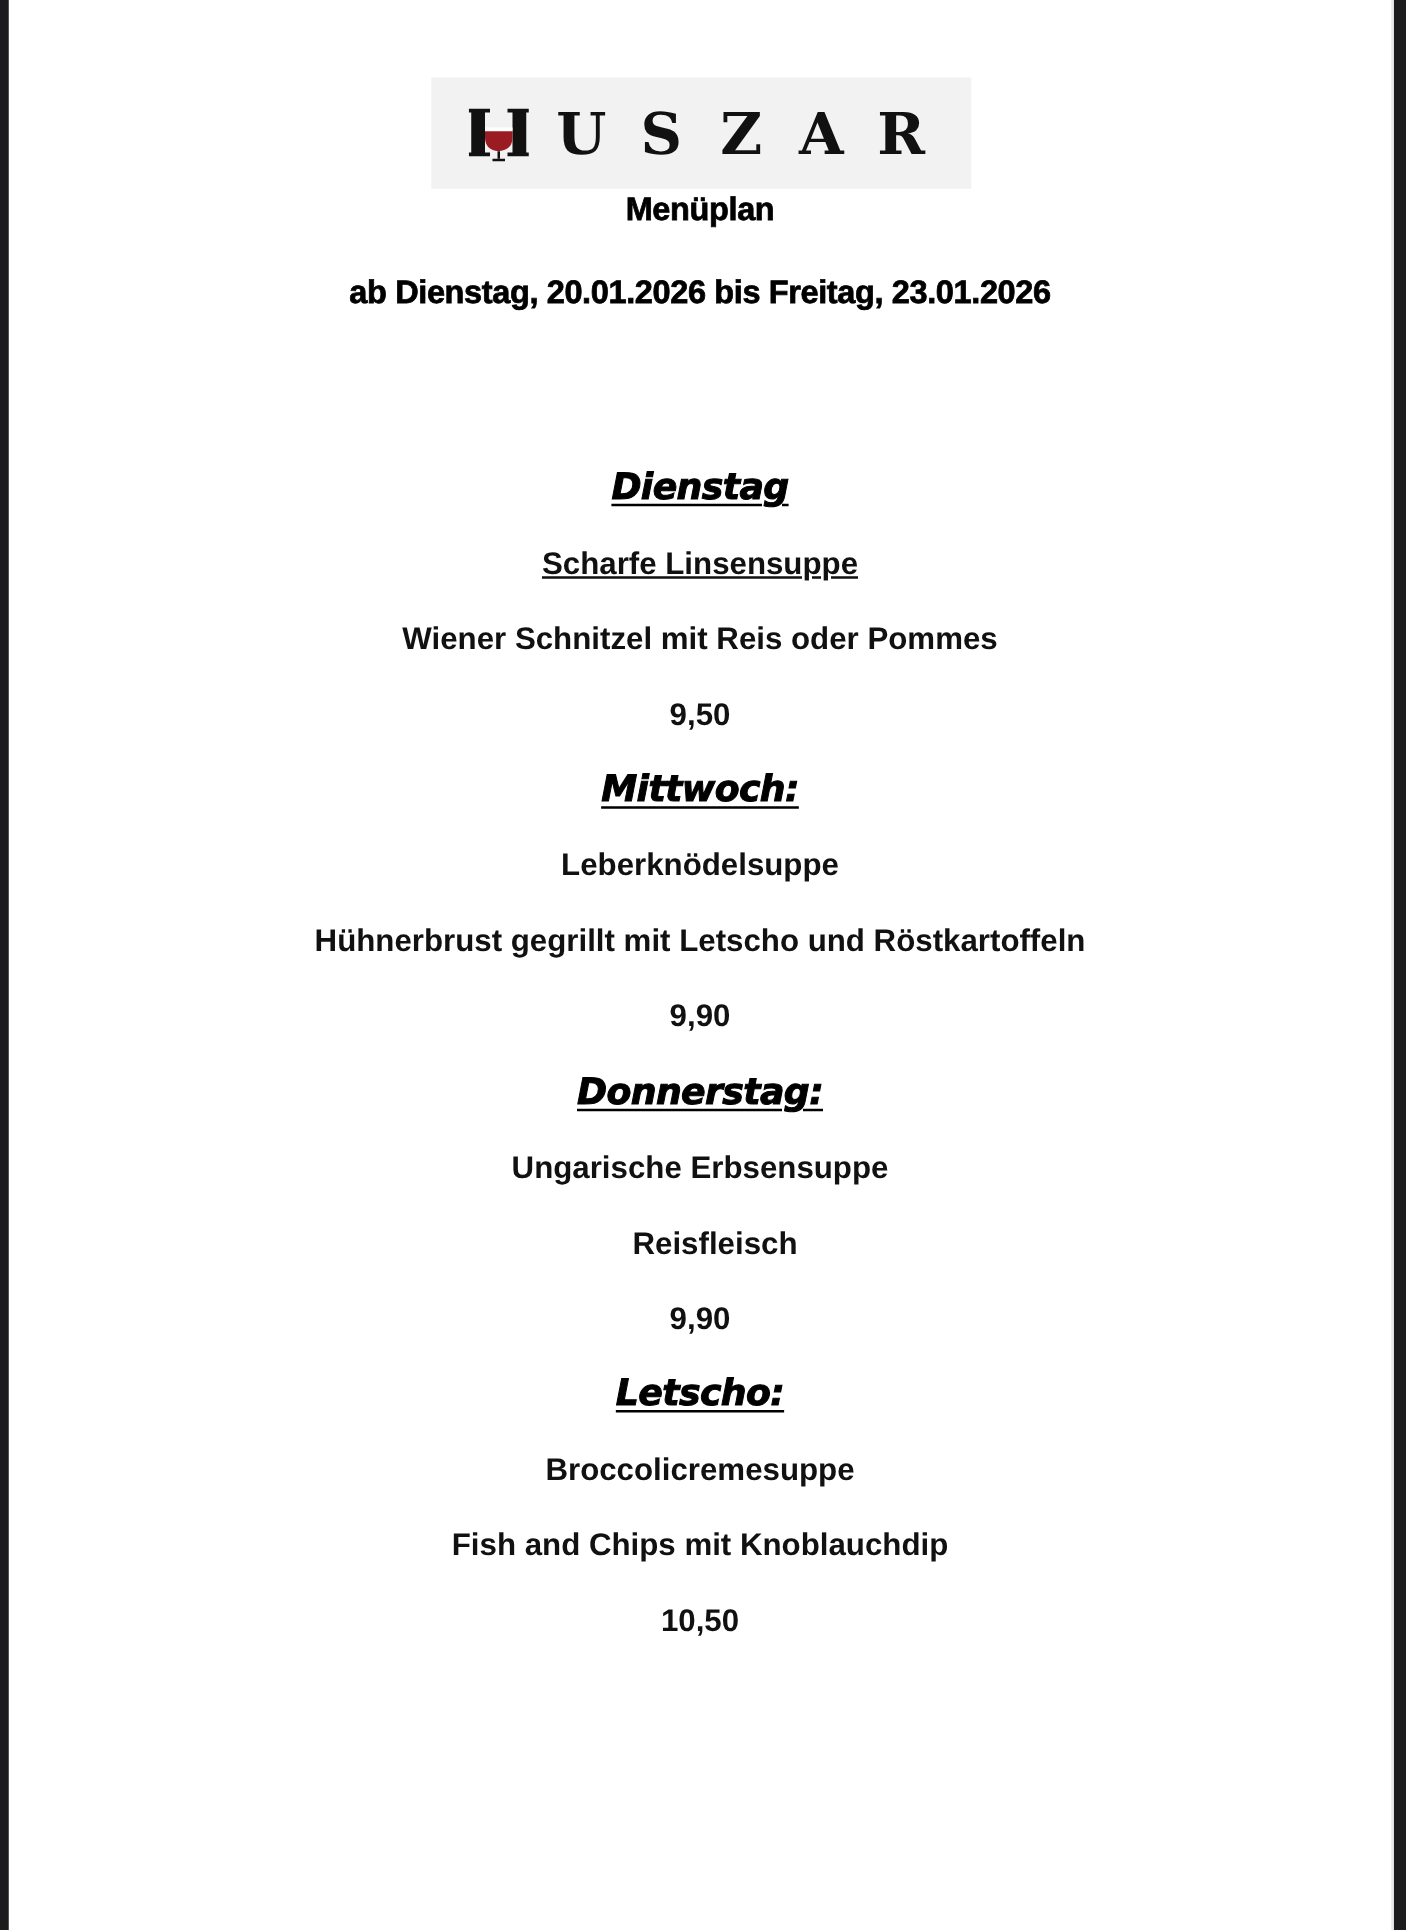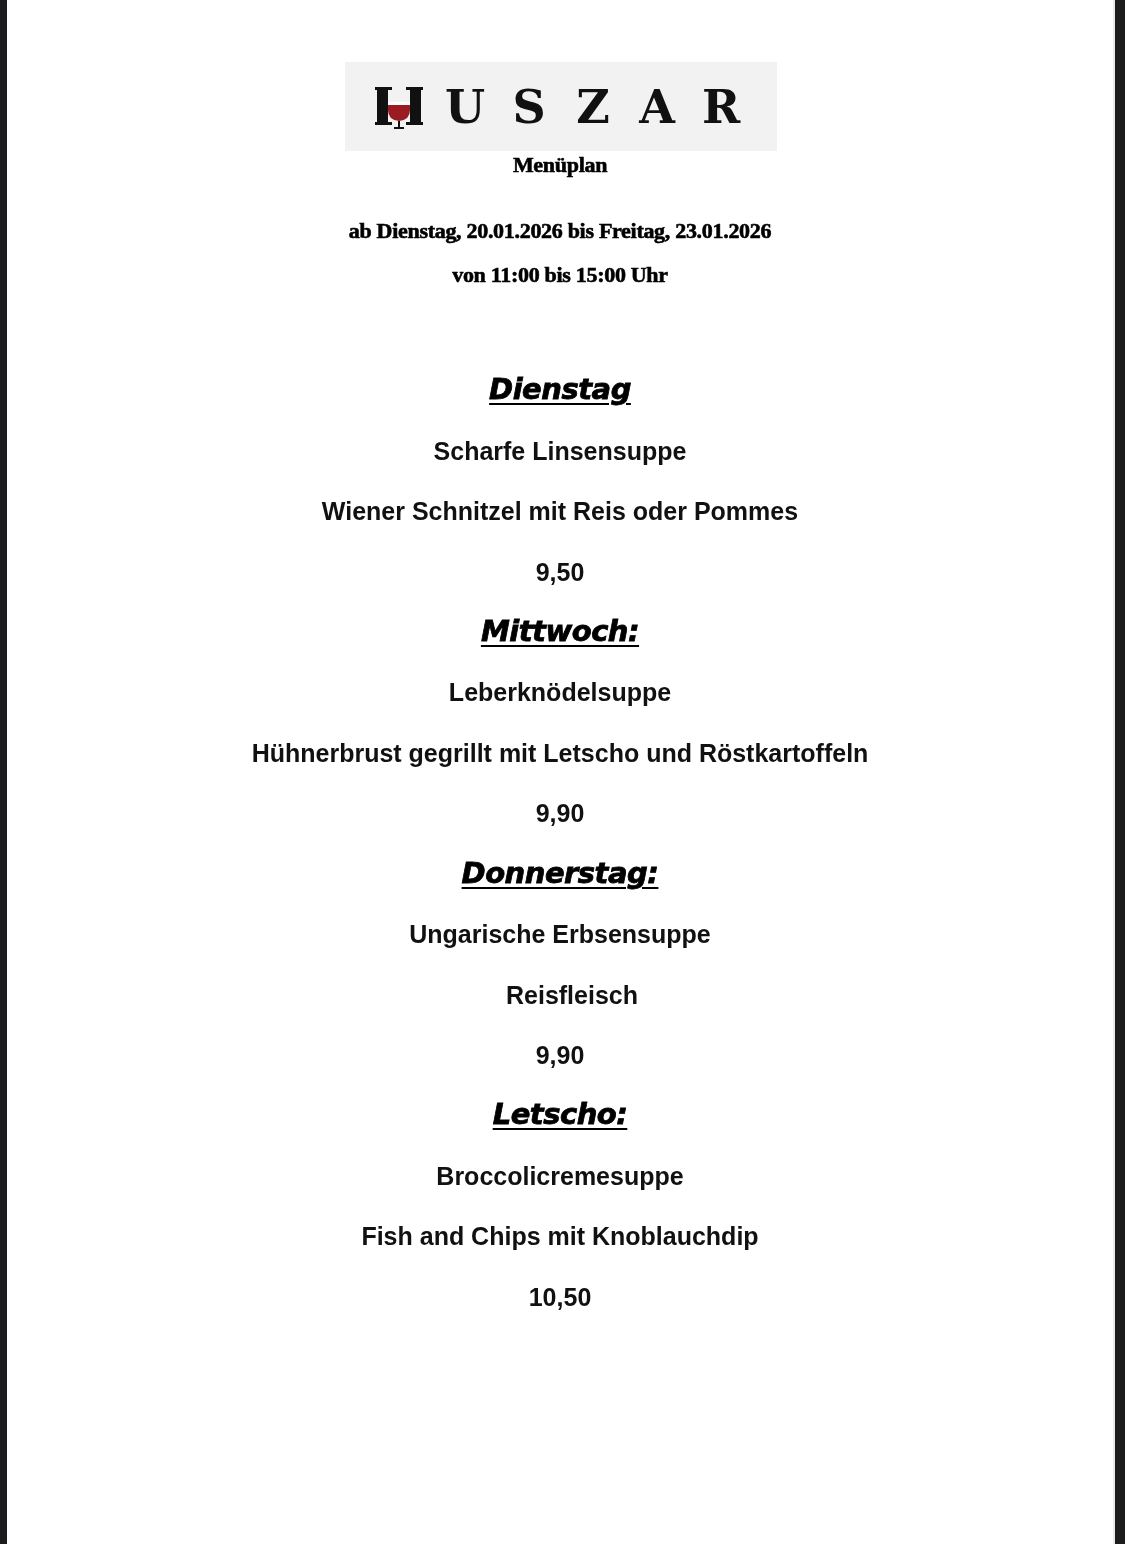--- a/index.html
+++ b/index.html
@@ -62,23 +62,23 @@
     .logo-h svg { position: absolute; left: 6px; top: 0; }
     .center-line {
       position: absolute;
       left: 0;
       width: 100%;
       text-align: center;
       color: #000;
       white-space: nowrap;
     }
     .hdr {
-      font-family: Liberation Serif, serif;
+      font-family: Liberation Sans, sans-serif;
       font-weight: bold;
-      font-size: 22px;
+      font-size: 26px;
       letter-spacing: -0.3px;
       -webkit-text-stroke: 0.6px #000;
     }
     .day {
       font-family: "DejaVu Sans", sans-serif;
       font-weight: bold;
       font-style: italic;
       font-size: 29px;
       text-decoration: underline;
       text-decoration-thickness: 2px;
@@ -120,24 +120,23 @@
         <span class="logo-letter">U</span>
         <span class="logo-letter">S</span>
         <span class="logo-letter">Z</span>
         <span class="logo-letter">A</span>
         <span class="logo-letter">R</span>
       </div>
     </div>
 
     <div class="center-line hdr" style="top:152px;">Menüplan</div>
     <div class="center-line hdr" style="top:218px;">ab Dienstag, 20.01.2026 bis Freitag, 23.01.2026</div>
-    <div class="center-line hdr" style="top:262px;">von 11:00 bis 15:00 Uhr</div>
 
     <div class="center-line day" style="top:372px;">Dienstag</div>
-    <div class="center-line item" style="top:437px;">Scharfe Linsensuppe</div>
+    <div class="center-line item" style="top:437px;text-decoration:underline;">Scharfe Linsensuppe</div>
     <div class="center-line item" style="top:497px;">Wiener Schnitzel mit Reis oder Pommes</div>
     <div class="center-line item" style="top:558px;">9,50</div>
 
     <div class="center-line day" style="top:614px;">Mittwoch:</div>
     <div class="center-line item" style="top:678px;">Leberknödelsuppe</div>
     <div class="center-line item" style="top:739px;">Hühnerbrust gegrillt mit Letscho und Röstkartoffeln</div>
     <div class="center-line item" style="top:799px;">9,90</div>
 
     <div class="center-line day" style="top:856px;">Donnerstag:</div>
     <div class="center-line item" style="top:920px;">Ungarische Erbsensuppe</div>

